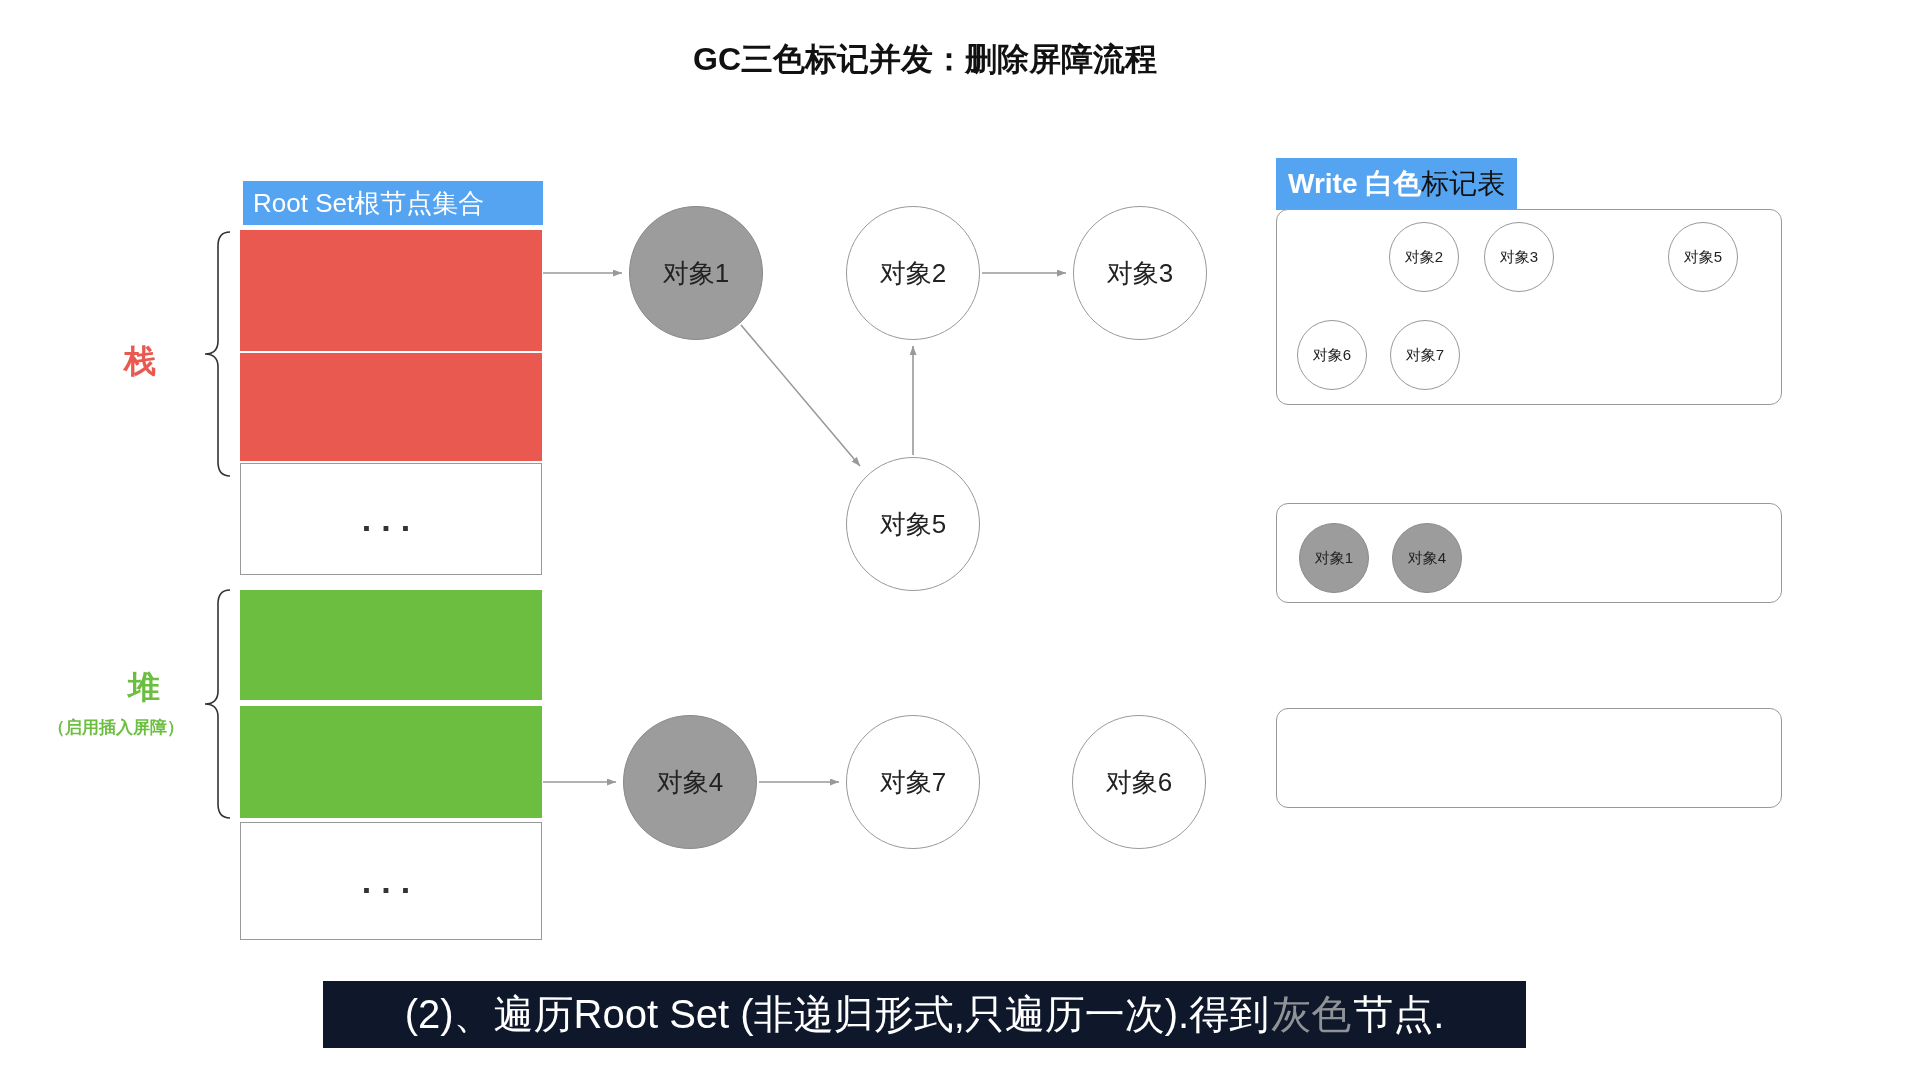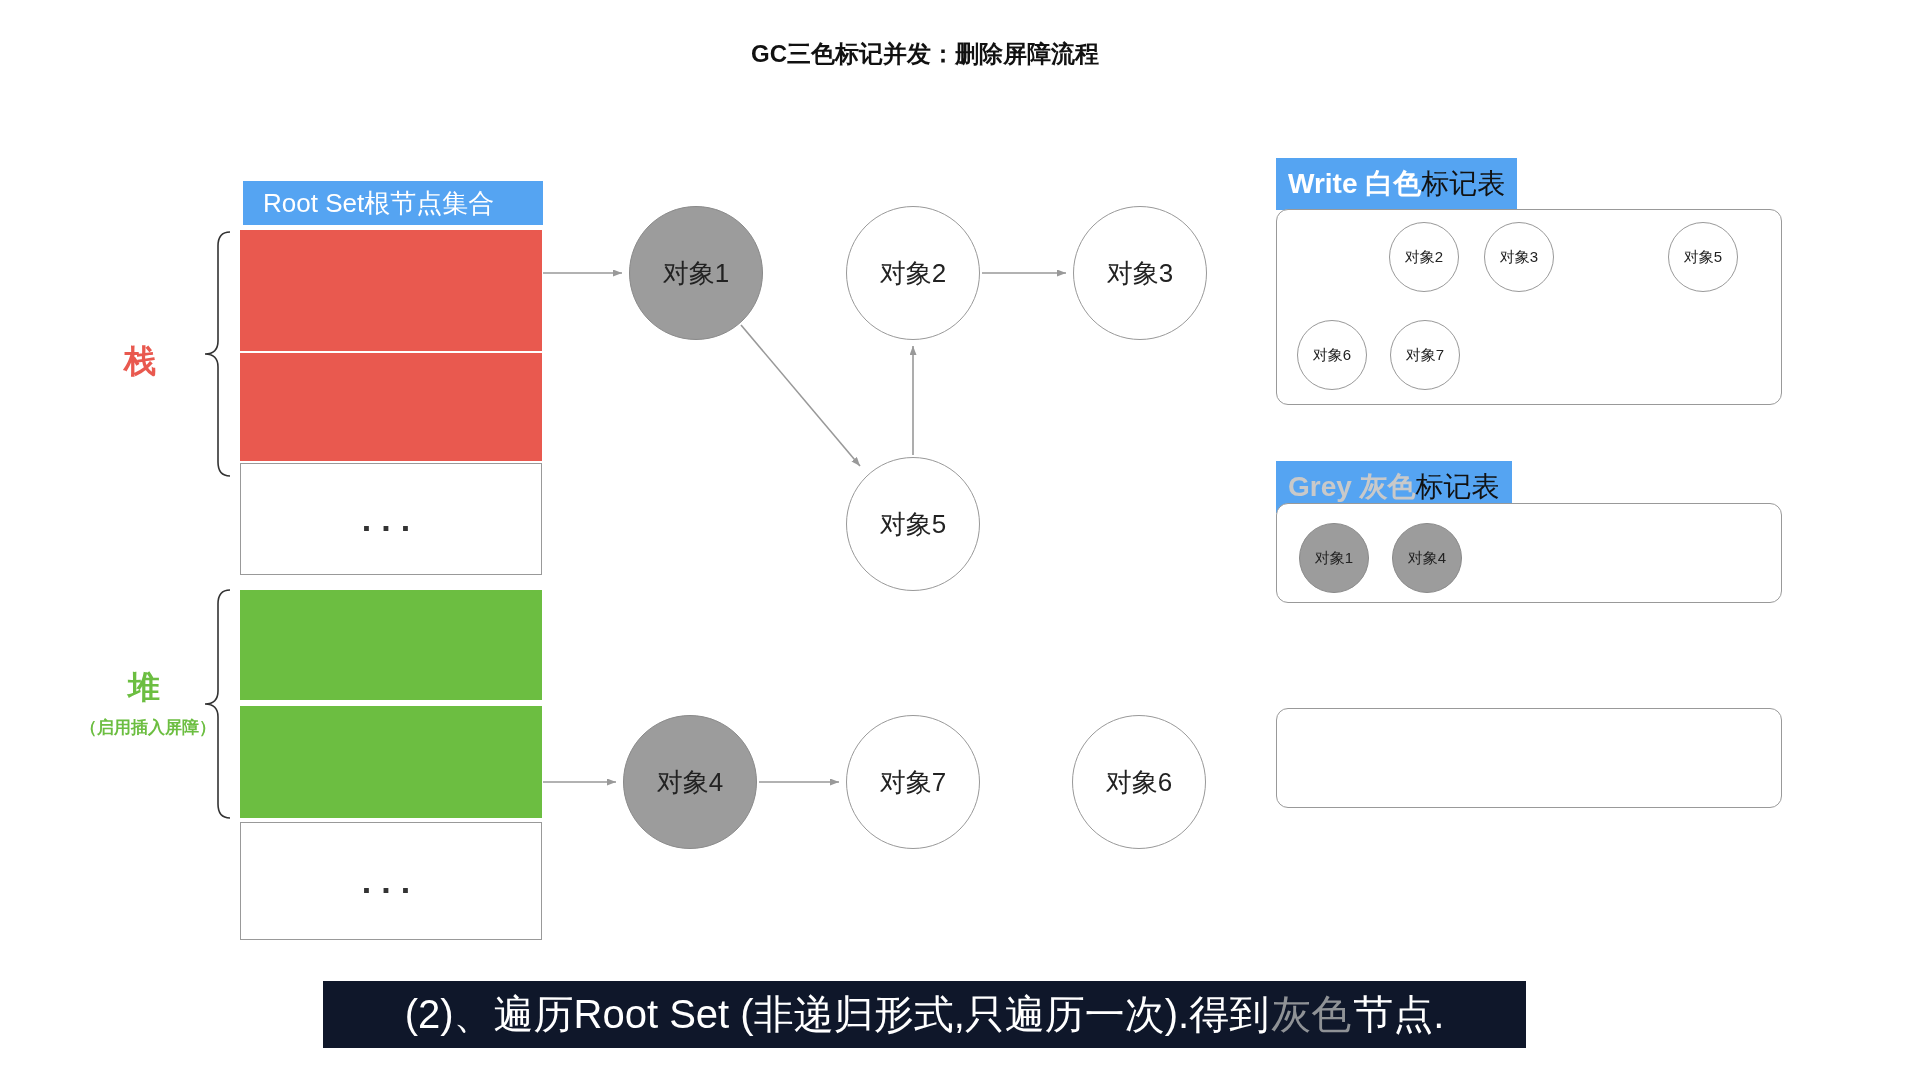--- a/index.html
+++ b/index.html
@@ -1,40 +1,40 @@
 <!DOCTYPE html>
 <html><head>
 <meta charset="utf-8">
 <style>
   * { margin:0; padding:0; box-sizing:border-box; }
   html,body { background:#ffffff; }
   body { font-family:"Liberation Sans","DejaVu Sans",sans-serif; }
   .canvas { position:relative; width:1920px; height:1080px; background:#fff; overflow:hidden; }
 
   .title { position:absolute; left:0; top:38px; width:1850px; text-align:center;
-           font-size:24px; font-weight:bold; color:#111; }
+           font-size:32px; font-weight:bold; color:#111; }
 
   
   .program-box { position:absolute; left:248px; top:91px; width:290px; height:80px;
                  background:#F6CE29; border:1px solid #999;
                  display:flex; align-items:center; justify-content:center;
                  color:#fff; font-size:27px; font-weight:bold; }
   .rootset-bar { position:absolute; left:243px; top:181px; width:300px; height:44px;
                  background:#55A4F2; color:#fff; font-size:26px;
-                 display:flex; align-items:center; padding-left:20px; }
+                 display:flex; align-items:center; padding-left:10px; }
   .cell { position:absolute; left:240px; width:302px; }
   .cell.red   { background:#E9594F; }
   .cell.green { background:#6CBE41; }
   .cell.blank { background:#fff; border:1px solid #999;
                 display:flex; align-items:center; justify-content:center; }
   .dots { font-size:34px; font-weight:bold; letter-spacing:10px; color:#333; }
 
   .stack-label { position:absolute; left:124px; top:340px; font-size:32px; font-weight:bold; color:#E9594F; }
   .heap-label  { position:absolute; left:128px; top:666px; font-size:32px; font-weight:bold; color:#6CBE41; }
-  .heap-note   { position:absolute; left:48px; top:716px; width:200px; text-align:center;
+  .heap-note   { position:absolute; left:48px; top:716px; width:200px; 
                  font-size:17px; font-weight:bold; color:#6CBE41; }
 
   
   .node { position:absolute; width:134px; height:134px; border-radius:50%;
           background:#fff; border:1.5px solid #999;
           display:flex; align-items:center; justify-content:center;
           font-size:26px; color:#222; }
   .node.gray { background:#9C9C9C; border-color:#8a8a8a; }
 
   
@@ -113,23 +113,20 @@
   <div class="tbl-hdr" style="left:1276px; top:158px;">
     <span class="en-white">Write 白色</span><span class="suffix">标记表</span>
   </div>
   <div class="tbl-body" style="left:1276px; top:209px; width:506px; height:196px;"></div>
   <div class="mini" style="left:1389px; top:222px;">对象2</div>
   <div class="mini" style="left:1484px; top:222px;">对象3</div>
   <div class="mini" style="left:1668px; top:222px;">对象5</div>
   <div class="mini" style="left:1297px; top:320px;">对象6</div>
   <div class="mini" style="left:1390px; top:320px;">对象7</div>
 
-  <div class="tbl-hdr" style="left:1276px; top:461px;">
-    <span class="en-grey">Grey 灰色</span><span class="suffix">标记表</span>
-  </div>
   <div class="tbl-body" style="left:1276px; top:503px; width:506px; height:100px;"></div>
   <div class="mini gray" style="left:1299px; top:523px;">对象1</div>
   <div class="mini gray" style="left:1392px; top:523px;">对象4</div>
 
   <div class="tbl-body" style="left:1276px; top:708px; width:506px; height:100px;"></div>
 
   <div class="caption">
     <span>(2)、遍历Root Set (非递归形式,只遍历一次).得到</span>
       <span class="hl">灰色</span>
       <span>节点.</span>

